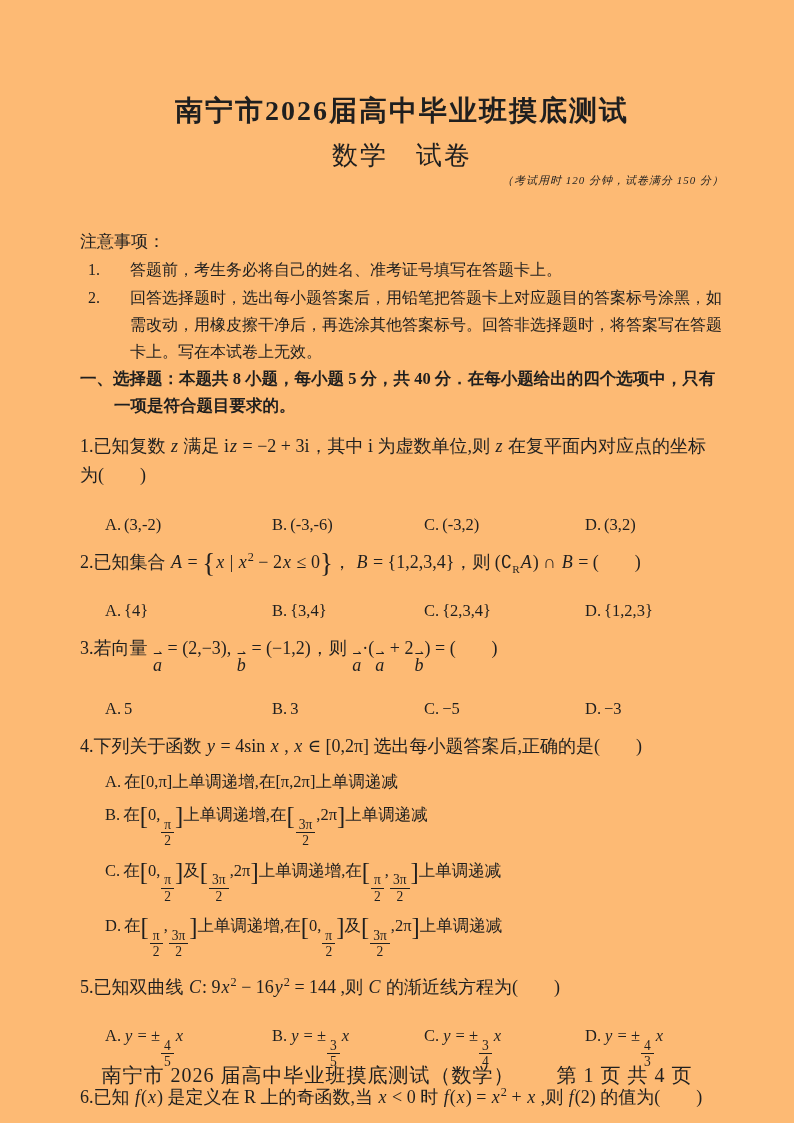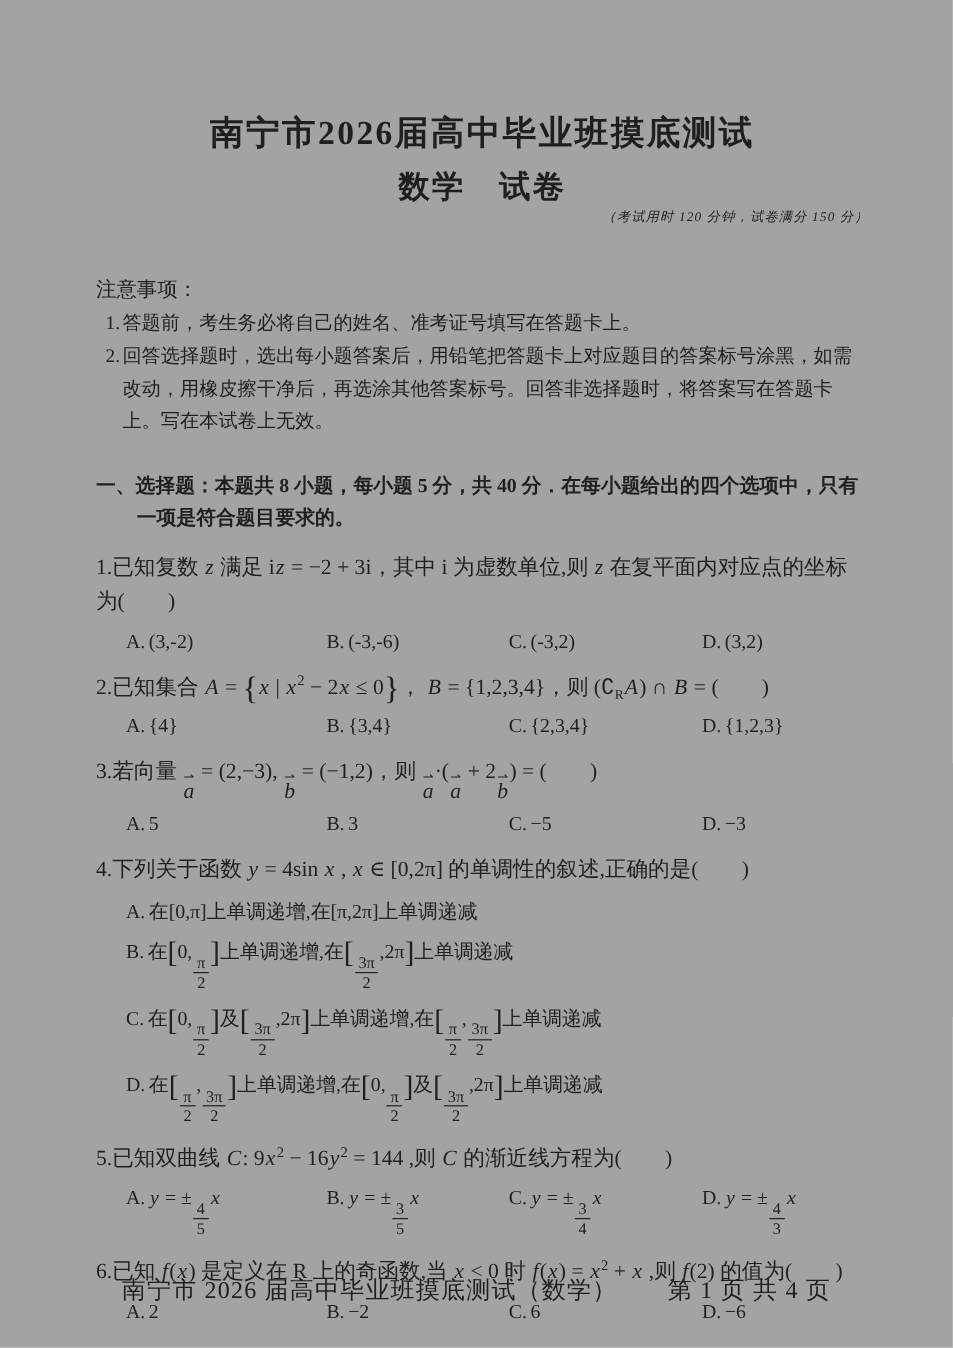--- a/index.html
+++ b/index.html
@@ -5,53 +5,53 @@
   html,body{margin:0;padding:0;}
   body{
     width:794px;height:1123px;
     background:#ffffff;
     font-family:"Liberation Serif","DejaVu Serif",serif;
     color:#1f1f1f;
     -webkit-font-smoothing:antialiased;
   }
   .page{
     position:relative;width:794px;height:1123px;
-    background:#a3a3a3;overflow:hidden;
+    background:#fdba74;overflow:hidden;
   }
   .content{position:absolute;left:80px;right:70px;top:0;}
 
   .title{
     margin-top:92px;text-align:center;
     font-size:28px;font-weight:700;letter-spacing:2px;
   }
   .subtitle{
     margin-top:8px;text-align:center;
-    font-size:26px;font-weight:700;letter-spacing:2px;
+    font-size:26px;font-weight:400;letter-spacing:2px;
   }
   .exam-info{
     text-align:right;
     font-size:11px;font-style:italic;letter-spacing:1px;
   }
 
   .notice{margin-top:40px;font-size:16px;line-height:27px;}
   .notice-heading{font-weight:400;font-size:17px;}
   .notice-item{display:flex;align-items:flex-start;margin-top:1px;}
   .notice-num{flex:0 0 22px;text-align:left;padding-left:8px;box-sizing:border-box;}
-  .notice-text{flex:1;}
+  .notice-text{flex:1;margin-left:28px;}
 
   .section-heading{
-    margin-top:26px;font-weight:700;font-size:16.5px;line-height:27px;
+    font-weight:700;font-size:16.5px;line-height:27px;
     padding-left:34px;text-indent:-34px;
   }
 
   .q{margin-top:13px;}
   .stem{font-size:18px;line-height:1.6;}
   .opts-row{
     display:grid;grid-template-columns:167px 152px 161px 1fr;
-    padding-left:25px;margin-top:9px;font-size:16.5px;align-items:center;
+    padding-left:25px;margin-top:25px;font-size:16.5px;align-items:center;
   }
   .opts-stack{
     display:flex;flex-direction:column;gap:11px;
     padding-left:25px;margin-top:10px;font-size:16.5px;
   }
   .opt{white-space:nowrap;}
   .opt-label{margin-right:3px;}
 
   
   .cn{}
@@ -142,21 +142,21 @@
           </span><span class="mt">) = (　　)</span></div>
       <div class="opts-row">
           <span class="opt"><span class="opt-label">A.</span><span class="mt">5</span></span>
           <span class="opt"><span class="opt-label">B.</span><span class="mt">3</span></span>
           <span class="opt"><span class="opt-label">C.</span><span class="mt">−5</span></span>
           <span class="opt"><span class="opt-label">D.</span><span class="mt">−3</span></span>
         </div>
     </div>
 
     <div class="q">
-      <div class="stem"><span class="cn">4.下列关于函数 </span><span class="vr">y</span><span class="mt"> = 4sin </span><span class="vr">x</span><span class="mt"> , </span><span class="vr">x</span><span class="mt"> ∈ [0,2π]</span><span class="cn"> 的单调性的叙述,正确的是(　　)</span></div>
+      <div class="stem"><span class="cn">4.下列关于函数 </span><span class="vr">y</span><span class="mt"> = 4sin </span><span class="vr">x</span><span class="mt"> , </span><span class="vr">x</span><span class="mt"> ∈ [0,2π]</span><span class="cn"> 选出每小题答案后,正确的是(　　)</span></div>
       <div class="opts-stack">
           <span class="opt"><span class="opt-label">A.</span><span class="cn">在</span><span class="mt">[0,π]</span><span class="cn">上单调递增,在</span><span class="mt">[π,2π]</span><span class="cn">上单调递减</span></span>
           <span class="opt"><span class="opt-label">B.</span><span class="cn">在</span><span class="bb">[</span><span class="mt">0,</span><span class="frac">
               <span class="num">π</span>
               <span class="den">2</span>
             </span><span class="bb">]</span><span class="cn">上单调递增,在</span><span class="bb">[</span><span class="frac">
               <span class="num">3π</span>
               <span class="den">2</span>
             </span><span class="mt">,2π</span><span class="bb">]</span><span class="cn">上单调递减</span></span>
           <span class="opt"><span class="opt-label">C.</span><span class="cn">在</span><span class="bb">[</span><span class="mt">0,</span><span class="frac">

